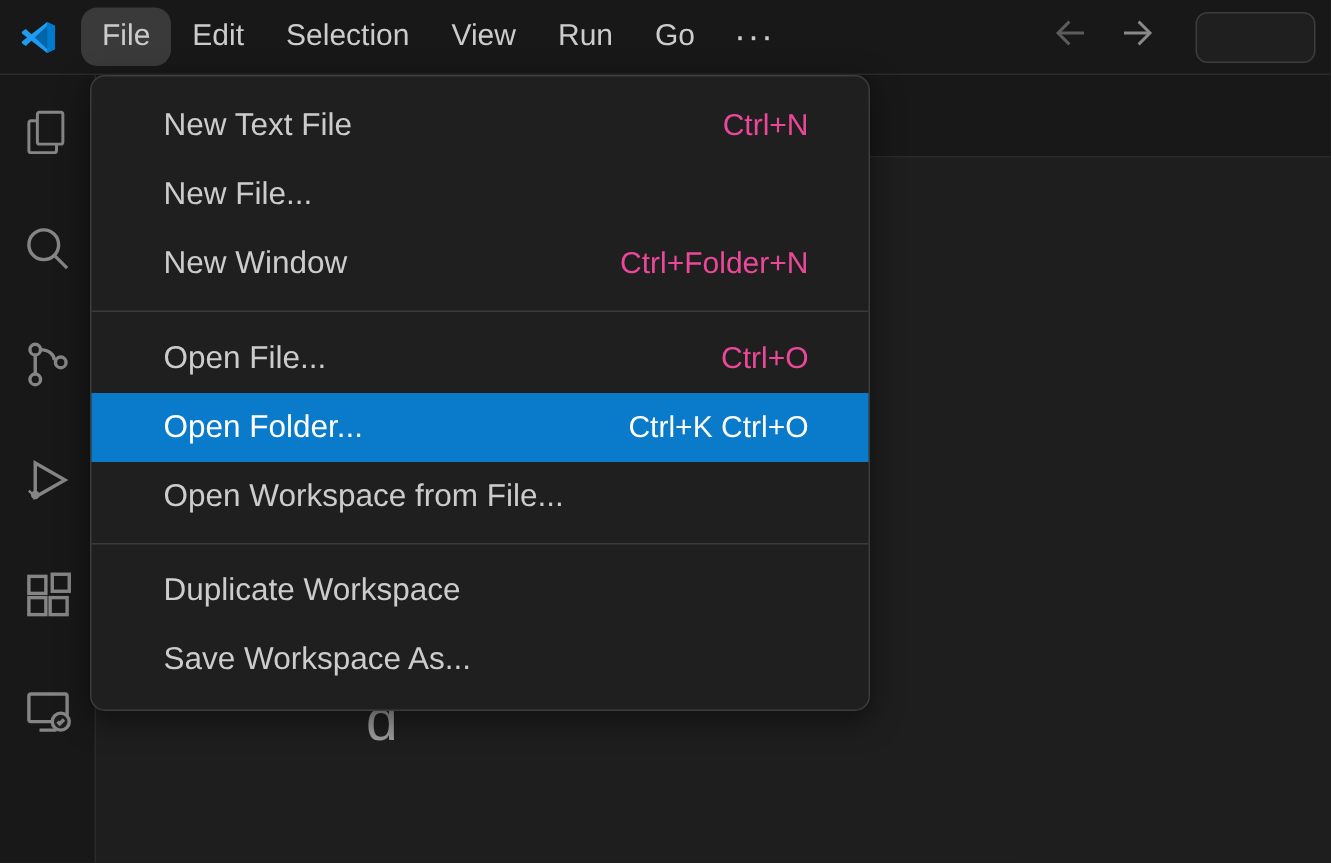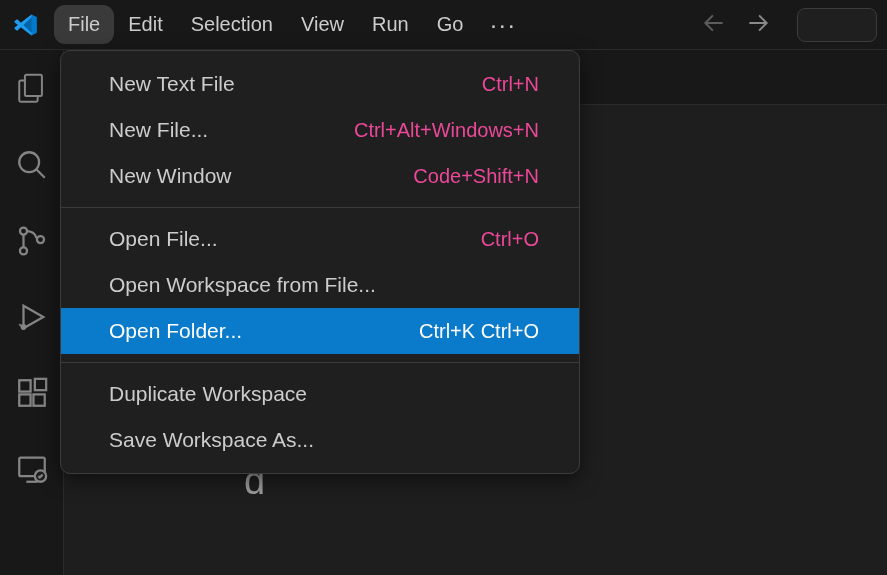--- a/index.html
+++ b/index.html
@@ -233,40 +233,39 @@
 </div>
 
 <div class="dropdown">
 
   <div class="dd-item">
     <span class="label">New Text File</span>
     <span class="shortcut">Ctrl+N</span>
   </div>
   <div class="dd-item">
     <span class="label">New File...</span>
-    <span class="shortcut">Ctrl+Alt+Windows+N</span>
   </div>
   <div class="dd-item">
     <span class="label">New Window</span>
-    <span class="shortcut">Code+Shift+N</span>
+    <span class="shortcut">Ctrl+Folder+N</span>
   </div>
   <div class="dd-sep"></div>
 
   <div class="dd-item">
     <span class="label">Open File...</span>
     <span class="shortcut">Ctrl+O</span>
-  </div>
-  <div class="dd-item">
-    <span class="label">Open Workspace from File...</span>
-    <span class="shortcut"></span>
   </div>
   <div class="dd-item highlight">
     <span class="label">Open Folder...</span>
     <span class="shortcut">Ctrl+K Ctrl+O</span>
   </div>
+  <div class="dd-item">
+    <span class="label">Open Workspace from File...</span>
+    <span class="shortcut"></span>
+  </div>
   <div class="dd-sep"></div>
 
   <div class="dd-item">
     <span class="label">Duplicate Workspace</span>
     <span class="shortcut"></span>
   </div>
   <div class="dd-item">
     <span class="label">Save Workspace As...</span>
     <span class="shortcut"></span>
   </div>

